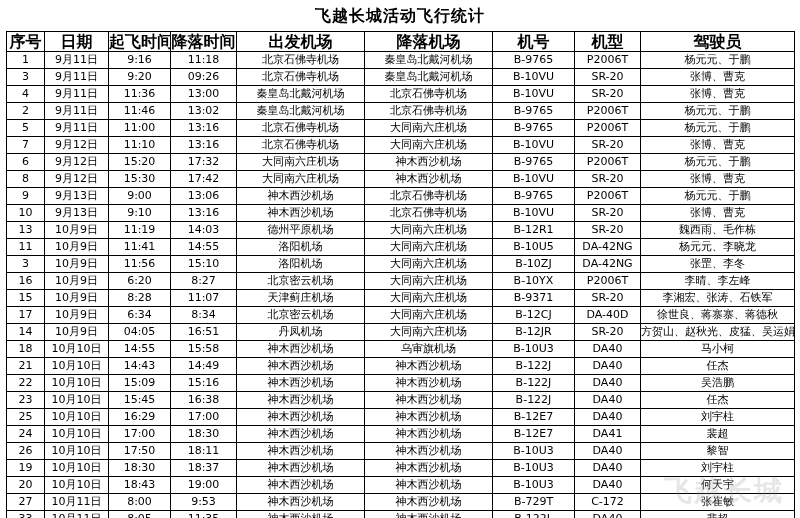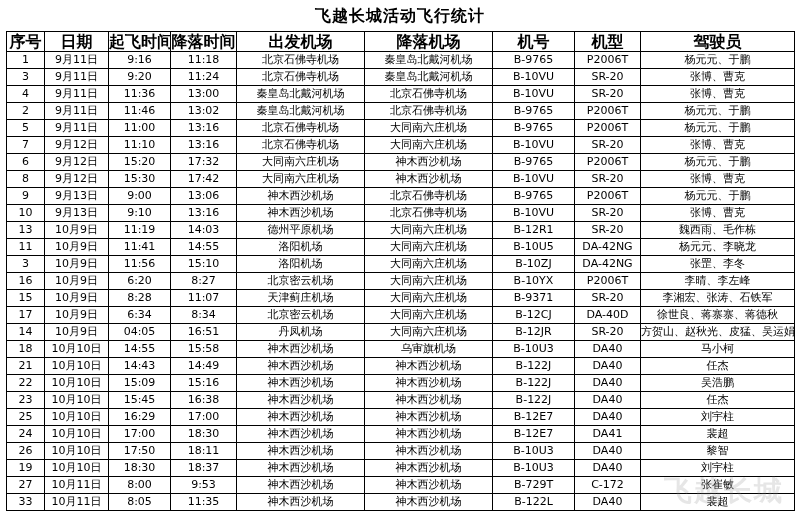--- a/index.html
+++ b/index.html
@@ -115,21 +115,21 @@
           <td>北京石佛寺机场</td>
           <td>秦皇岛北戴河机场</td>
           <td>B-9765</td>
           <td>P2006T</td>
           <td>杨元元、于鹏</td>
         </tr>
         <tr>
           <td>3</td>
           <td>9月11日</td>
           <td>9:20</td>
-          <td>11:24</td>
+          <td>09:26</td>
           <td>北京石佛寺机场</td>
           <td>秦皇岛北戴河机场</td>
           <td>B-10VU</td>
           <td>SR-20</td>
           <td>张博、曹克</td>
         </tr>
         <tr>
           <td>4</td>
           <td>9月11日</td>
           <td>11:36</td>
@@ -376,20 +376,31 @@
           <td>10月10日</td>
           <td>18:30</td>
           <td>18:37</td>
           <td>神木西沙机场</td>
           <td>神木西沙机场</td>
           <td>B-10U3</td>
           <td>DA40</td>
           <td>刘宇柱</td>
         </tr>
         <tr>
+          <td>20</td>
+          <td>10月10日</td>
+          <td>18:43</td>
+          <td>19:00</td>
+          <td>神木西沙机场</td>
+          <td>神木西沙机场</td>
+          <td>B-10U3</td>
+          <td>DA40</td>
+          <td>何天宇</td>
+        </tr>
+        <tr>
           <td>27</td>
           <td>10月11日</td>
           <td>8:00</td>
           <td>9:53</td>
           <td>神木西沙机场</td>
           <td>神木西沙机场</td>
           <td>B-729T</td>
           <td>C-172</td>
           <td>张崔敏</td>
         </tr>

